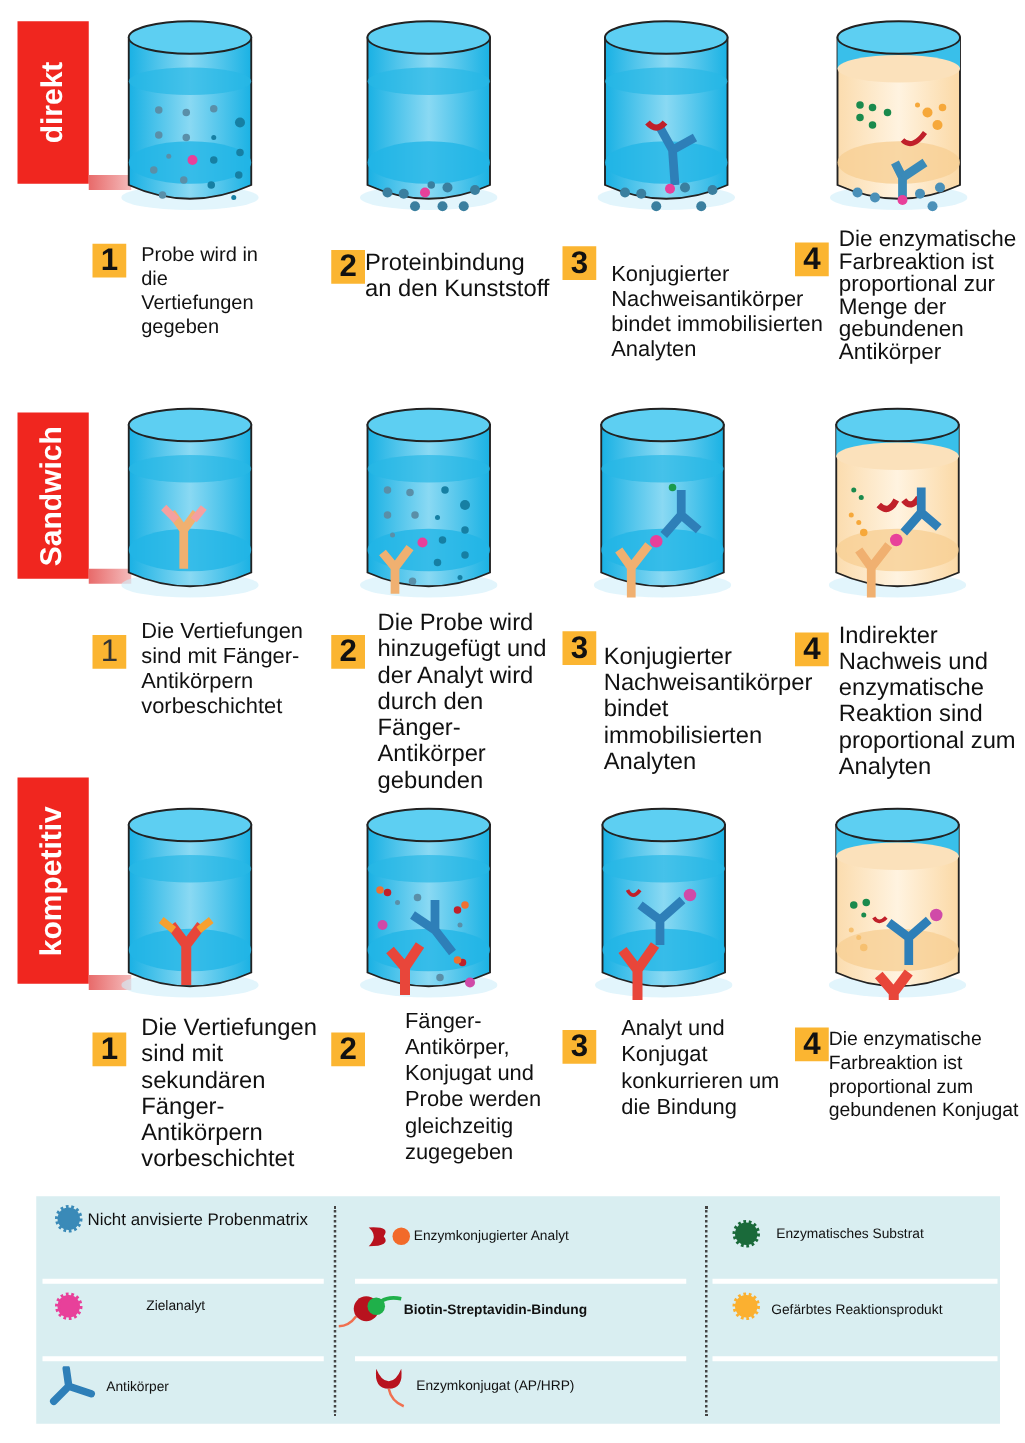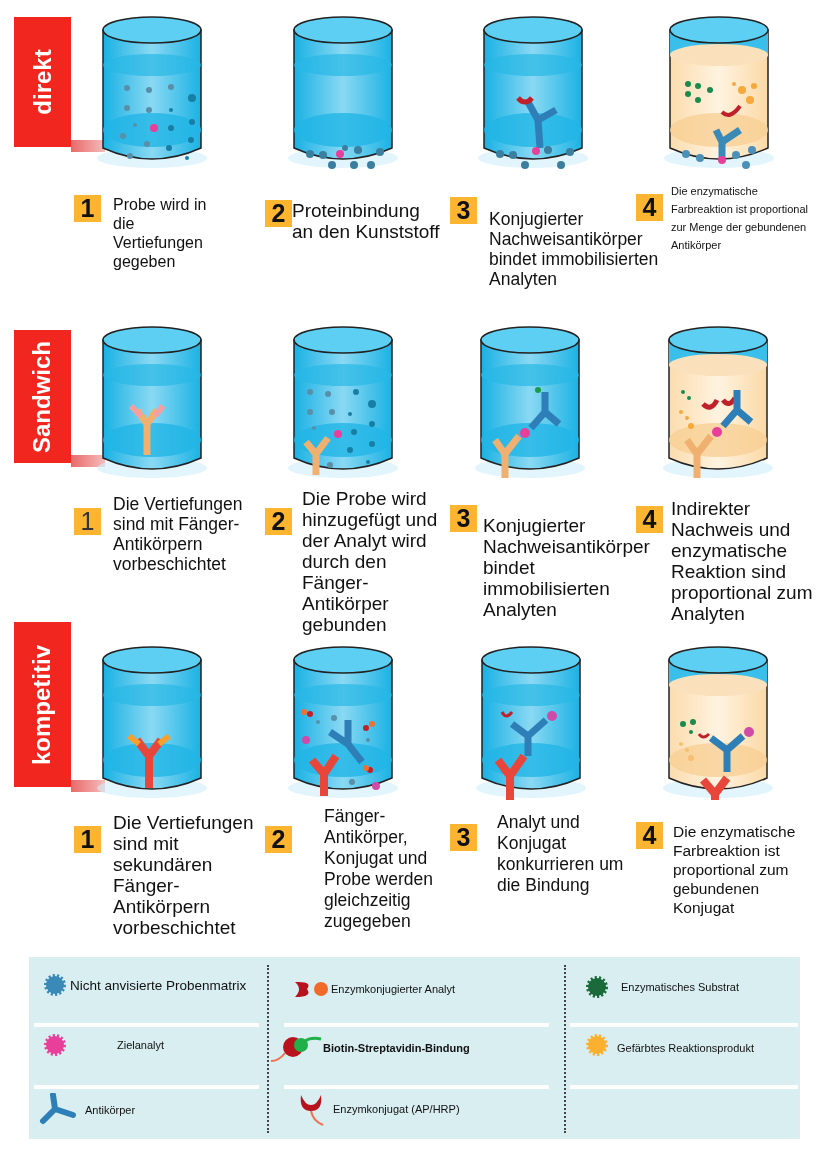--- a/index.html
+++ b/index.html
@@ -162,21 +162,21 @@
 <div class="step" style="left:265px;top:200px;width:180px;">
   <div class="badge">2</div>
   <div class="stext big" style="margin-left:0;width:150px;">Proteinbindung an den Kunststoff</div>
 </div>
 <div class="step" style="left:450px;top:197px;width:215px;">
   <div class="badge">3</div>
   <div class="stext mid" style="margin-top:12px;margin-left:12px;width:180px;">Konjugierter Nachweisantikörper bindet immobilisierten Analyten</div>
 </div>
 <div class="step" style="left:636px;top:182px;width:180px;">
   <div class="badge" style="margin-top:12px;">4</div>
-  <div class="stext" style="font-size:11px;line-height:18px;margin-left:8px;width:150px;">Die enzymatische Farbreaktion ist proportional zur Menge der gebundenen Antikörper</div>
+  <div class="stext" style="font-size:18px;line-height:18px;margin-left:8px;width:150px;">Die enzymatische Farbreaktion ist proportional zur Menge der gebundenen Antikörper</div>
 </div>
 
 <div class="well" style="left:97px;top:320px;">
   <svg viewBox="0 0 110 160">
       <use href="#wellBlue"></use>
     <path d="M40 90 L50 104 L50 135 M60 90 L50 104" stroke="#f0b070" stroke-width="7" fill="none"></path>
     <path d="M34 86 L44 96" stroke="#f4a0a0" stroke-width="6"></path>
       <path d="M66 86 L58 96" stroke="#f4a0a0" stroke-width="6"></path>
   </svg>
 </div>
@@ -322,28 +322,28 @@
 <div class="step" style="left:265px;top:806px;width:200px;">
   <div class="badge" style="margin-top:20px;">2</div>
   <div class="stext mid" style="margin-left:32px;width:140px;line-height:21px;">Fänger-Antikörper, Konjugat und Probe werden gleichzeitig zugegeben</div>
 </div>
 <div class="step" style="left:450px;top:812px;width:180px;">
   <div class="badge" style="margin-top:12px;">3</div>
   <div class="stext mid" style="margin-left:20px;width:130px;line-height:21px;">Analyt und Konjugat konkurrieren um die Bindung</div>
 </div>
 <div class="step" style="left:636px;top:822px;width:184px;">
   <div class="badge">4</div>
-  <div class="stext" style="font-size:15.5px;line-height:19px;margin-left:10px;width:155px;">Die enzymatische Farbreaktion ist proportional zum gebundenen Konjugat</div>
+  <div class="stext" style="font-size:15.5px;line-height:19px;margin-left:0;width:155px;">Die enzymatische Farbreaktion ist proportional zum gebundenen Konjugat</div>
 </div>
 
 <div class="legend">
   <div class="vdots" style="left:238px;"></div>
   <div class="vdots" style="left:535px;"></div>
 
-  <div class="lrow" style="left:14px;top:16px;font-size:13.5px;">
+  <div class="lrow" style="left:14px;top:6px;font-size:13.5px;">
     <svg width="24" height="24" viewBox="0 0 24 24">
         <circle cx="12" cy="12" r="9" fill="#3a8ab8" stroke="#3a8ab8" stroke-dasharray="2 2" stroke-width="4"></circle>
       </svg>
     <span style="margin-left:3px">Nicht anvisierte Probenmatrix</span>
   </div>
   <div class="ldiv" style="left:5px;top:66px;width:225px;"></div>
   <div class="lrow" style="left:14px;top:76px;">
     <svg width="24" height="24" viewBox="0 0 24 24">
         <circle cx="12" cy="12" r="9" fill="#e8409a" stroke="#e8409a" stroke-dasharray="2 2" stroke-width="4"></circle>
       </svg>

